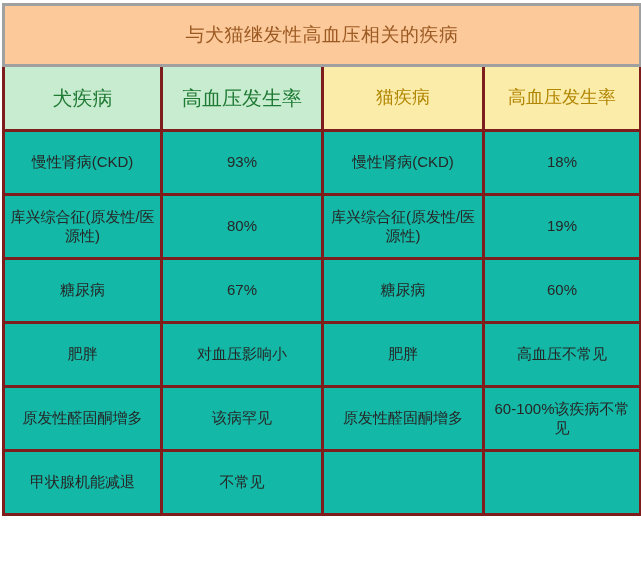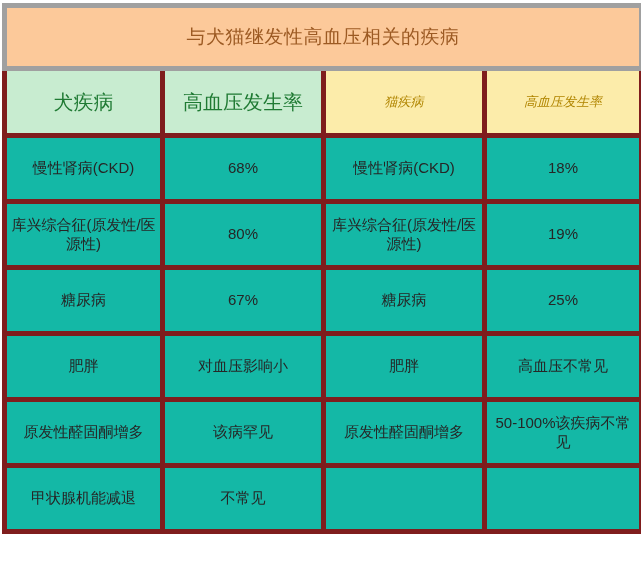--- a/index.html
+++ b/index.html
@@ -18,21 +18,21 @@
     height: 580px;
     box-sizing: border-box;
     padding: 3px 2px 0 2px;
   }
   table.disease-table {
     border-collapse: collapse;
     table-layout: fixed;
     width: 637px;
   }
   table.disease-table td {
-    border: 5px solid #7f1d1d;
+    border: 3px solid #7f1d1d;
     padding: 2px 4px;
     text-align: center;
     vertical-align: middle;
     line-height: 1.22;
     color: #262626;
     font-size: 15px;
   }
   
   col.c1 { width: 158px; }
   col.c2 { width: 161px; }
@@ -49,23 +49,22 @@
   }
   tr.header-row td.hdr-dog {
     background: #c8ecd0;
     color: #1f7a33;
     font-size: 20px;
     height: 58px;
   }
   tr.header-row td.hdr-cat {
     background: #fcecaa;
     color: #b08500;
-    font-size: 13px;
+    font-size: 18px;
     height: 58px;
-    font-style: italic;
   }
   tr.data-row td {
     background: #14b8a6;
     height: 57px;
   }
   td.left-align { text-align: left; }
   td.blank-cell { color: transparent; }
 </style>
 </head>
 <body>
@@ -84,52 +83,52 @@
       </tr>
       <tr class="header-row">
         <td class="hdr-dog">犬疾病</td>
         <td class="hdr-dog">高血压发生率</td>
         <td class="hdr-cat">猫疾病</td>
         <td class="hdr-cat">高血压发生率</td>
       </tr>
 
       <tr class="data-row">
         <td>慢性肾病(CKD)</td>
-        <td>68%</td>
+        <td>93%</td>
         <td>慢性肾病(CKD)</td>
         <td>18%</td>
       </tr>
 
 
       <tr class="data-row">
         <td>库兴综合征(原发性/医源性)</td>
         <td>80%</td>
         <td>库兴综合征(原发性/医源性)</td>
         <td>19%</td>
       </tr>
 
       <tr class="data-row">
         <td>糖尿病</td>
         <td>67%</td>
         <td>糖尿病</td>
-        <td>25%</td>
+        <td>60%</td>
       </tr>
 
       <tr class="data-row">
         <td>肥胖</td>
         <td>对血压影响小</td>
         <td>肥胖</td>
         <td>高血压不常见</td>
       </tr>
 
       <tr class="data-row">
         <td>原发性醛固酮增多</td>
         <td>该病罕见</td>
         <td>原发性醛固酮增多</td>
-        <td class="left-align">50-100%该疾病不常见</td>
+        <td class="left-align">60-100%该疾病不常见</td>
       </tr>
 
 
       <tr class="data-row">
         <td>甲状腺机能减退</td>
         <td>不常见</td>
         <td class="blank-cell"></td>
         <td class="blank-cell"></td>
       </tr>
     </tbody>

